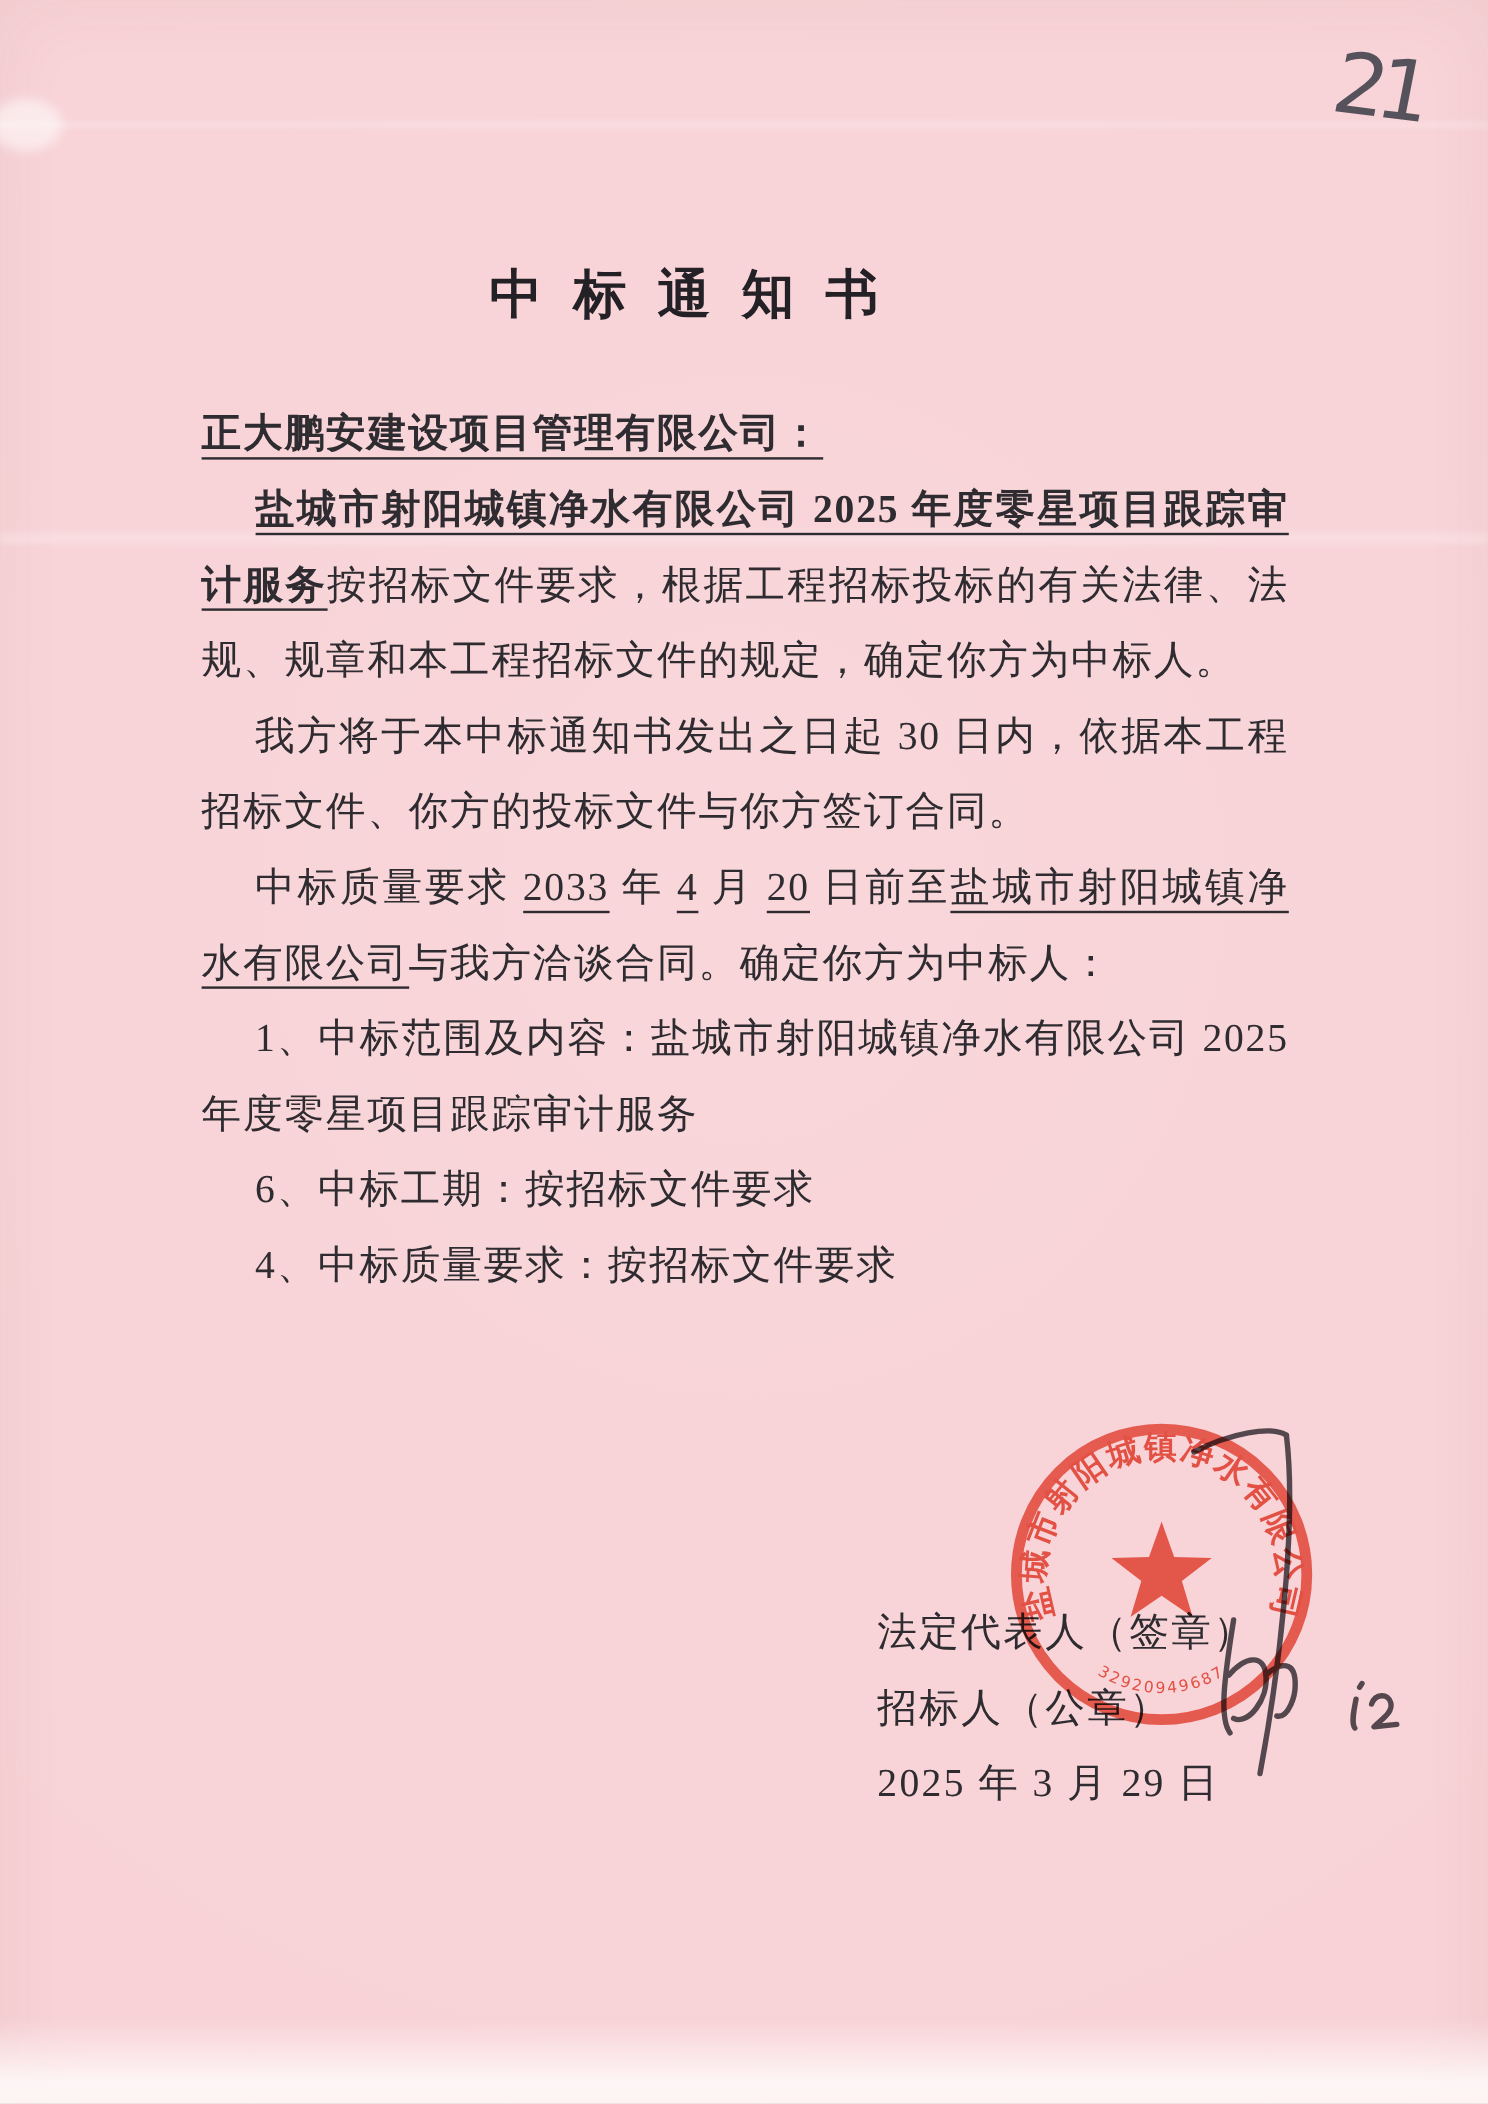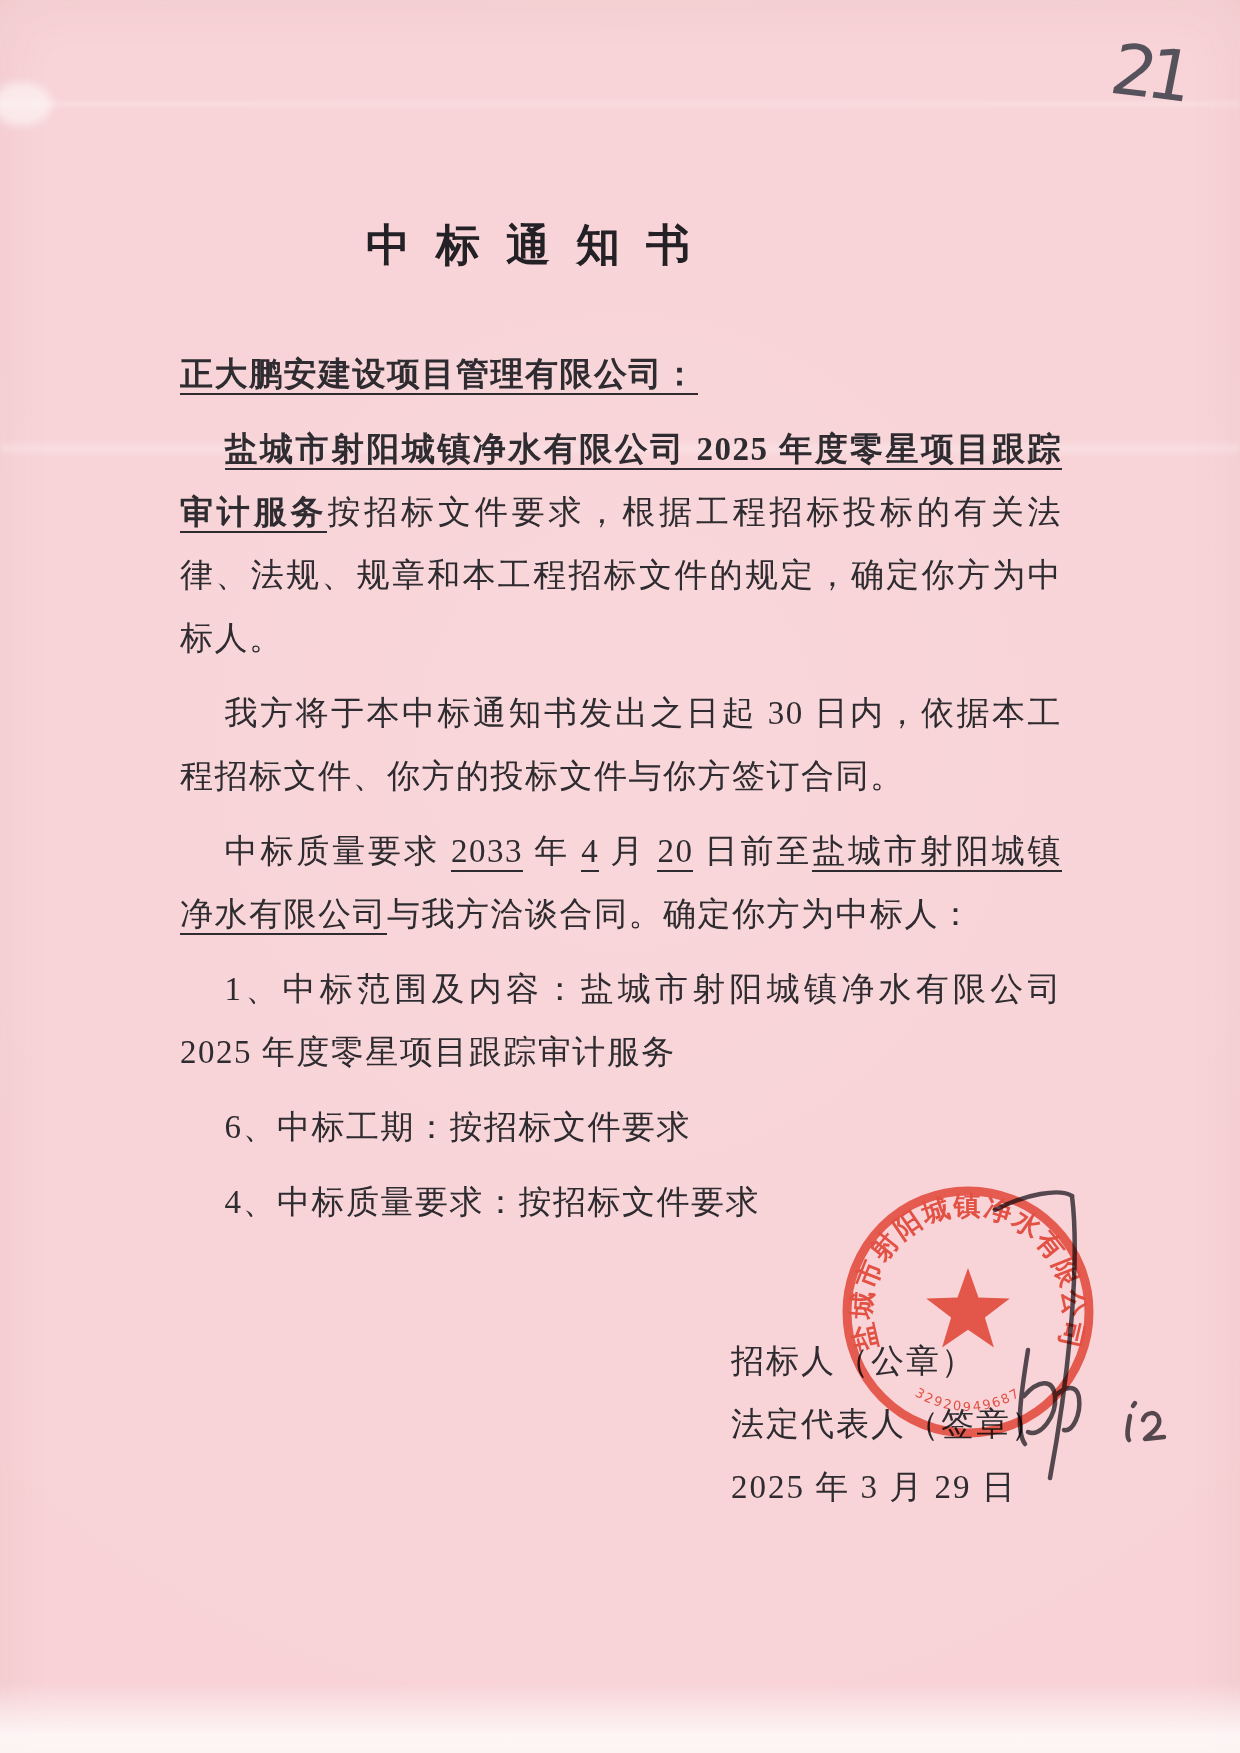--- a/index.html
+++ b/index.html
@@ -33,29 +33,29 @@
     font-size:70px;color:#55525c;
     transform:rotate(7deg) skewX(-4deg);
     letter-spacing:-8px;line-height:1;
     font-weight:normal;
   }
 
   .title{
     position:absolute;left:0;top:216px;width:1082px;
     text-align:center;margin:0;
     font-size:44px;font-weight:bold;
-    letter-spacing:26px;color:#232126;
+    letter-spacing:26px;color:#232126;padding-left:42px;
   }
 
   .doc-body{
     position:absolute;left:168px;top:331px;width:906px;
     font-size:33px;line-height:63px;letter-spacing:1.5px;
     text-align:justify;z-index:2;
   }
-  .doc-body p{margin:12px;}
+  .doc-body p{margin:0;}
   .doc-body p.indent{text-indent:1.35em;}
   .seg-u{border-bottom:2.5px solid #2e2c30;padding-bottom:1px;}
   .seg-b{font-weight:bold;}
 
   .signoff{
     position:absolute;left:731px;top:1330px;z-index:2;
     font-size:33px;line-height:63px;letter-spacing:2px;
   }
   .signoff p{margin:0;}
 
@@ -93,22 +93,22 @@
       <p class=""><span class="seg-u seg-b">正大鹏安建设项目管理有限公司：</span></p>
       <p class="indent"><span class="seg-u seg-b">盐城市射阳城镇净水有限公司 2025 年度零星项目跟踪审计服务</span><span>按招标文件要求，根据工程招标投标的有关法律、法规、规章和本工程招标文件的规定，确定你方为中标人。</span></p>
       <p class="indent"><span>我方将于本中标通知书发出之日起 30 日内，依据本工程招标文件、你方的投标文件与你方签订合同。</span></p>
       <p class="indent"><span>中标质量要求 </span><span class="seg-u">2033</span><span> 年 </span><span class="seg-u">4</span><span> 月 </span><span class="seg-u">20</span><span> 日前至</span><span class="seg-u">盐城市射阳城镇净水有限公司</span><span>与我方洽谈合同。确定你方为中标人：</span></p>
       <p class="indent"><span>1、中标范围及内容：盐城市射阳城镇净水有限公司 2025 年度零星项目跟踪审计服务</span></p>
       <p class="indent"><span>6、中标工期：按招标文件要求</span></p>
       <p class="indent"><span>4、中标质量要求：按招标文件要求</span></p>
     </div>
 
   <div class="signoff">
+    <p>法定代表人（签章）</p>
     <p>招标人（公章）</p>
-    <p>法定代表人（签章）</p>
     <p>2025 年 3 月 29 日</p>
   </div>
 
   <svg class="seal" viewBox="0 0 260 260">
     <defs>
       <path id="sealTextArc" d="M 38.85 163.2 A 97 97 0 1 1 221.15 163.2" fill="none"></path>
       <path id="sealCodeArc" d="M 54.2 193.6 A 99 99 0 0 0 205.8 193.6" fill="none"></path>
     </defs>
     <circle class="ring" cx="130" cy="130" r="121"></circle>
     <polygon class="star" points="130,86 140.5,115.6 171.8,116.4 146.9,135.5 155.9,165.6 130,147.8 104.1,165.6 113.1,135.5 88.2,116.4 119.5,115.6"></polygon>

